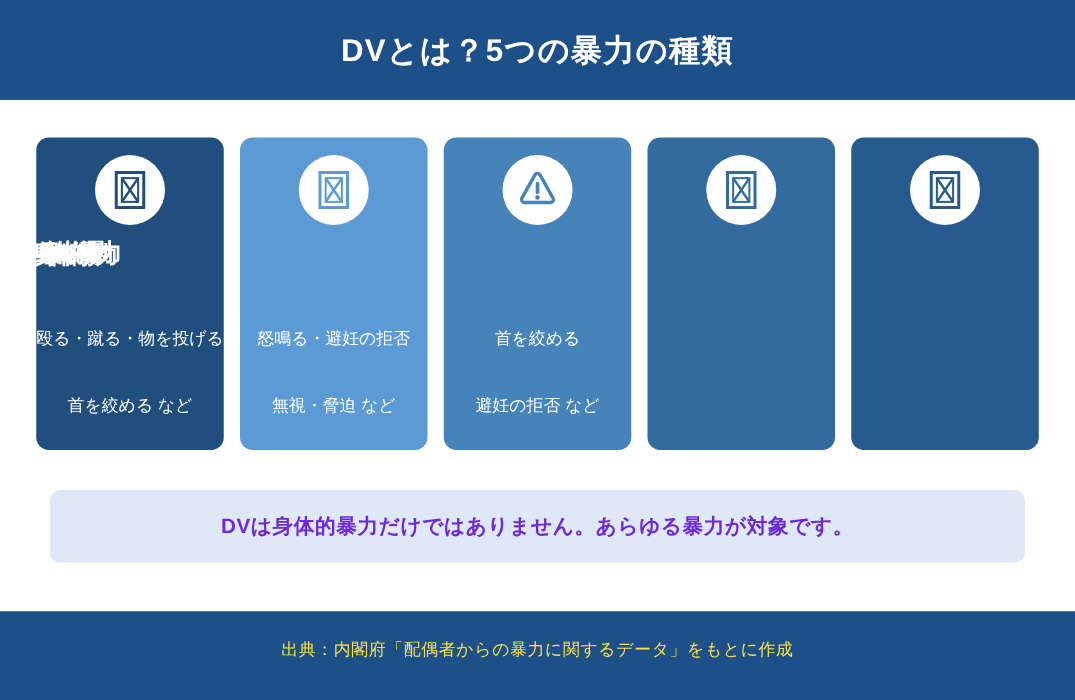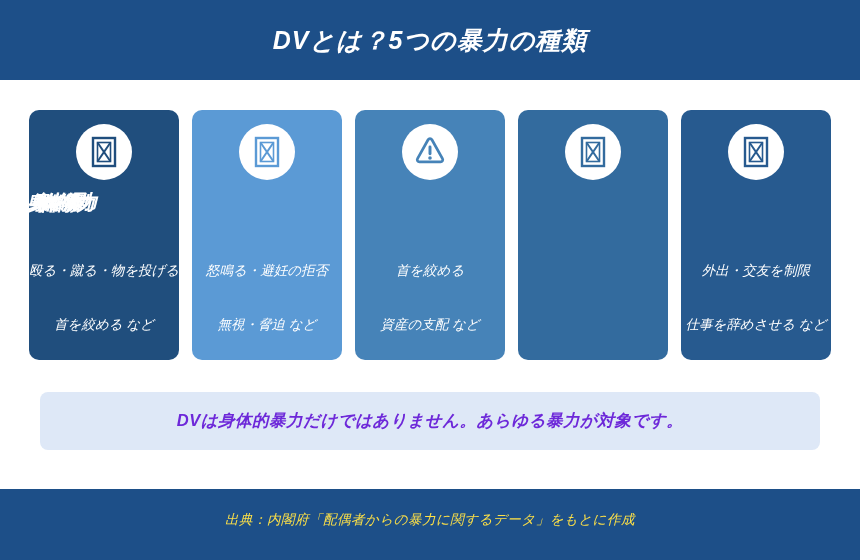--- a/index.html
+++ b/index.html
@@ -3,21 +3,21 @@
 <meta charset="utf-8">
 <style>
   * { margin: 0; padding: 0; box-sizing: border-box; }
   html, body { width: 860px; height: 560px; }
   body {
     font-family: "Liberation Sans", "DejaVu Sans", sans-serif;
     background: #ffffff;
     position: relative;
     overflow: hidden;
   }
-  .page { width: 860px; height: 560px; position: relative; background: #ffffff; font-style: italic; }
+  .page { width: 860px; height: 560px; position: relative; background: #ffffff; }
 
   
   .header {
     height: 80px;
     display: flex;
     align-items: center;
     justify-content: center;
   }
   .header h1 {
     color: #ffffff;
@@ -170,21 +170,21 @@
     <div class="card" style="background: rgb(70, 131, 184);">
       <div class="circle" style="color: rgb(70, 131, 184);">
         <svg width="34" height="32" viewBox="0 0 30 28">
           <path d="M13.3 3.2 a2 2 0 0 1 3.4 0 L26 19.8 a2 2 0 0 1 -1.7 3 H5.7 a2 2 0 0 1 -1.7 -3 Z" fill="none" stroke="currentColor" stroke-width="2.4" stroke-linejoin="round"></path>
           <line x1="15" y1="9.5" x2="15" y2="15.5" stroke="currentColor" stroke-width="2.6" stroke-linecap="round"></line>
           <circle cx="15" cy="19.3" r="1.6" fill="currentColor"></circle>
         </svg>
       </div>
       <div class="desc">
         <div>首を絞める</div>
-        <div>資産の支配 など</div>
+        <div>避妊の拒否 など</div>
       </div>
     </div>
 
     <div class="card" style="background: rgb(51, 107, 158);">
       <div class="circle" style="color: rgb(51, 107, 158);">
         <svg width="32" height="32" viewBox="0 0 30 32">
           <rect x="4" y="2" width="22" height="28" fill="none" stroke="currentColor" stroke-width="2.4"></rect>
           <rect x="8.5" y="6.5" width="13" height="19" fill="none" stroke="currentColor" stroke-width="1.6"></rect>
           <line x1="8.5" y1="6.5" x2="21.5" y2="25.5" stroke="currentColor" stroke-width="2"></line>
           <line x1="21.5" y1="6.5" x2="8.5" y2="25.5" stroke="currentColor" stroke-width="2"></line>
@@ -194,24 +194,20 @@
 
     <div class="card" style="background: rgb(39, 90, 143);">
       <div class="circle" style="color: rgb(39, 90, 143);">
         <svg width="32" height="32" viewBox="0 0 30 32">
           <rect x="4" y="2" width="22" height="28" fill="none" stroke="currentColor" stroke-width="2.4"></rect>
           <rect x="8.5" y="6.5" width="13" height="19" fill="none" stroke="currentColor" stroke-width="1.6"></rect>
           <line x1="8.5" y1="6.5" x2="21.5" y2="25.5" stroke="currentColor" stroke-width="2"></line>
           <line x1="21.5" y1="6.5" x2="8.5" y2="25.5" stroke="currentColor" stroke-width="2"></line>
         </svg>
       </div>
-      <div class="desc">
-        <div>外出・交友を制限</div>
-        <div>仕事を辞めさせる など</div>
-      </div>
     </div>
 
   </div>
 
   <div class="note" style="background: rgb(222, 232, 247); color: #6d28d9;">
     <span>DVは身体的暴力だけではありません。あらゆる暴力が対象です。</span>
   </div>
 
   <div class="footer" style="background: rgb(29, 79, 136);">
     <span>出典：内閣府「配偶者からの暴力に関するデータ」をもとに作成</span>

